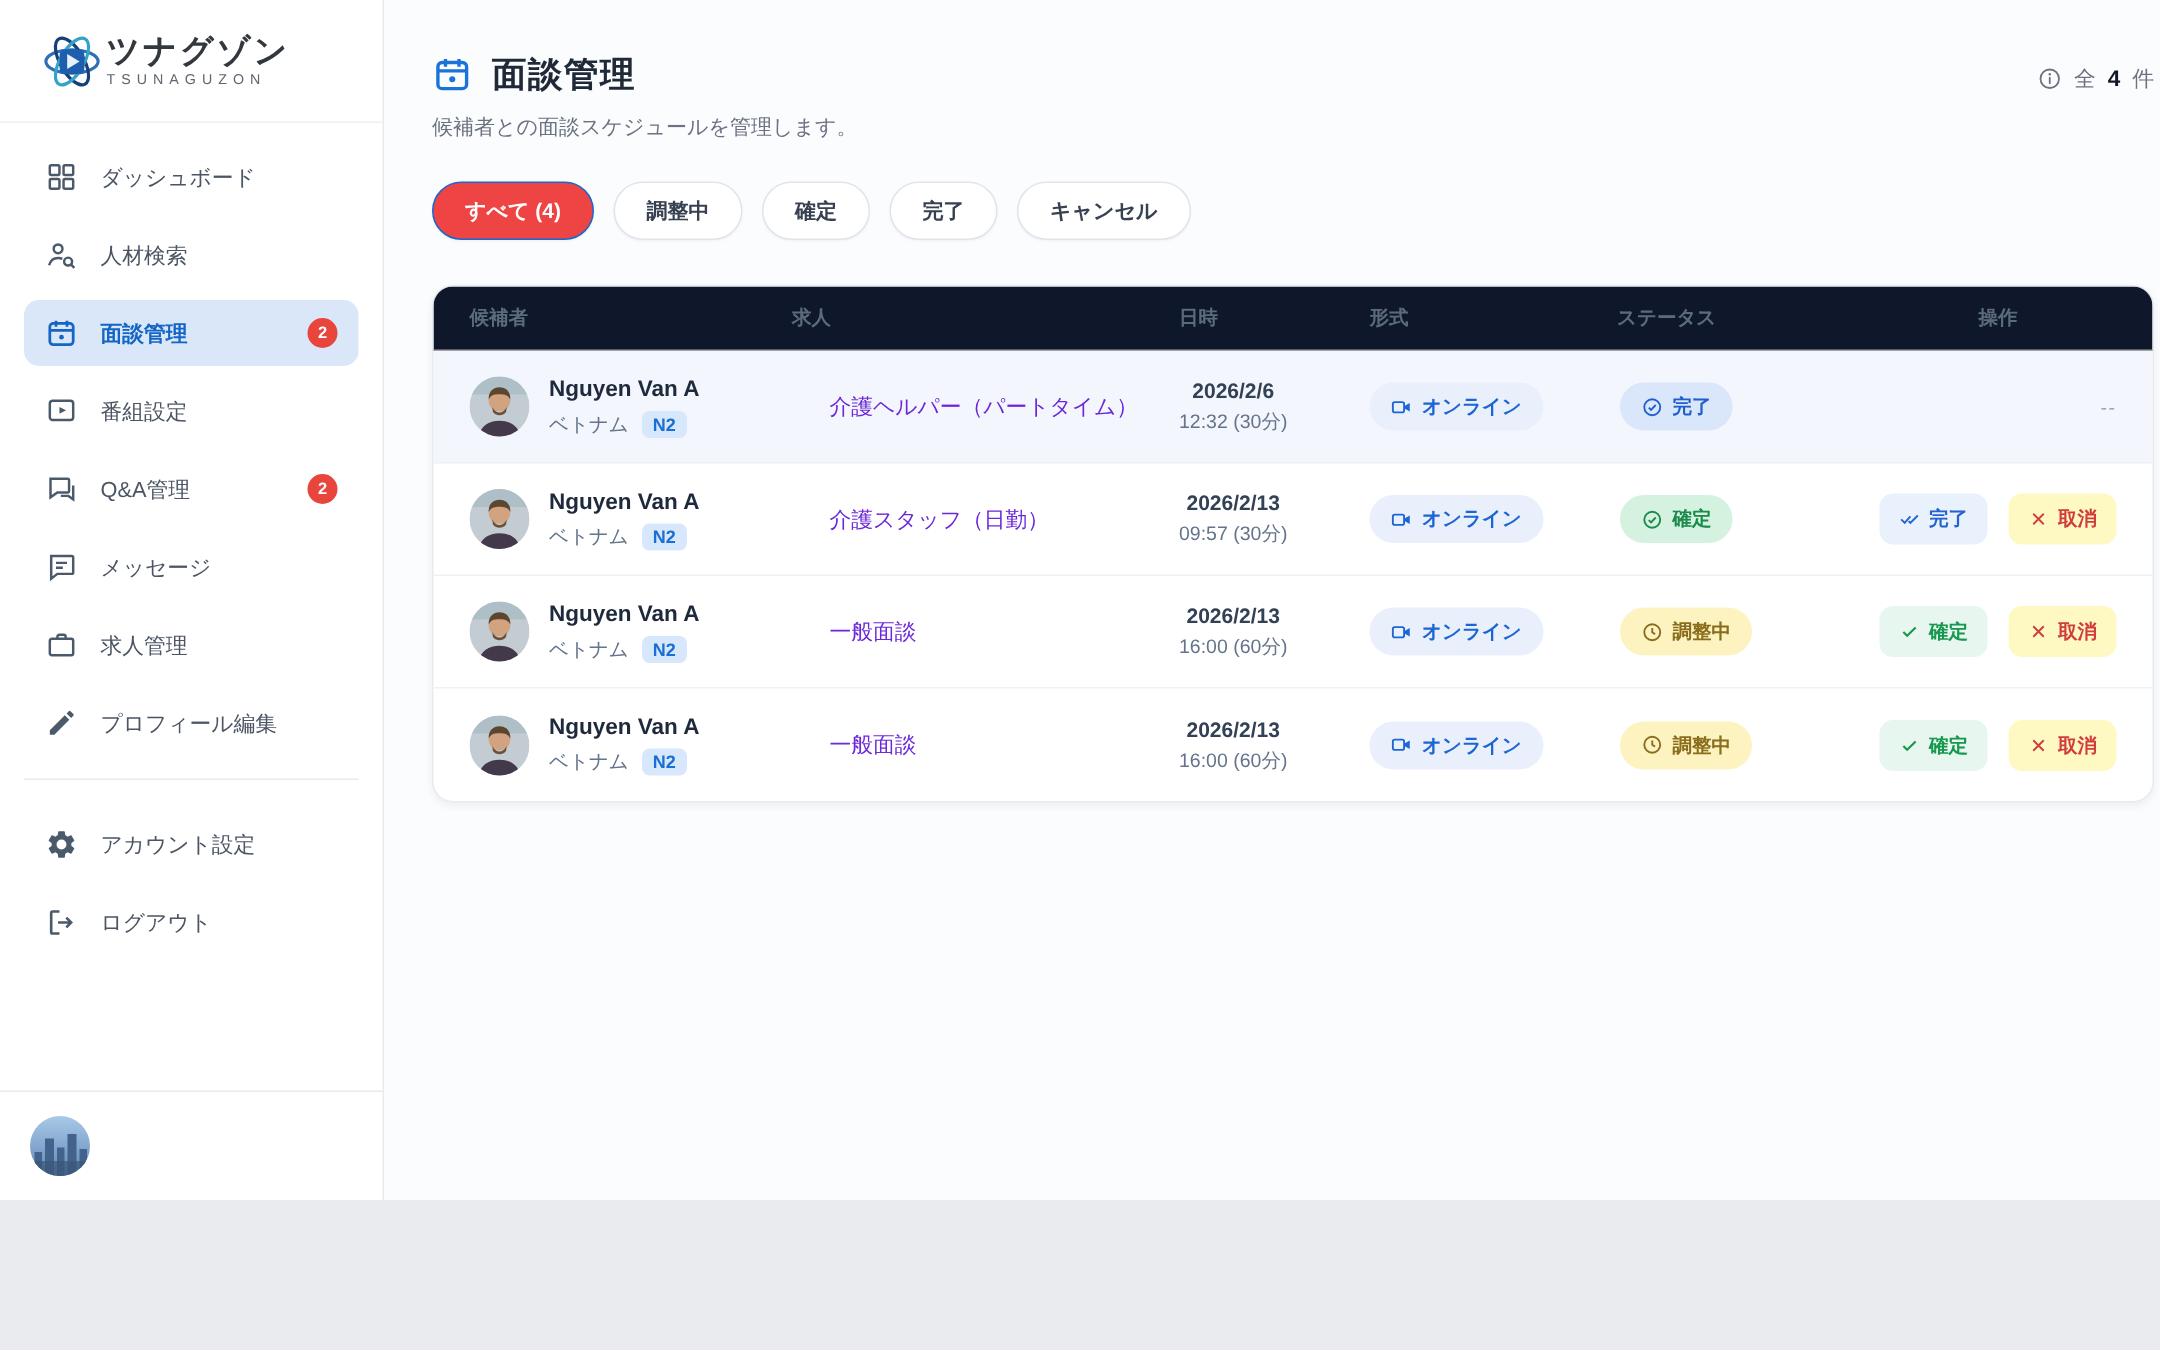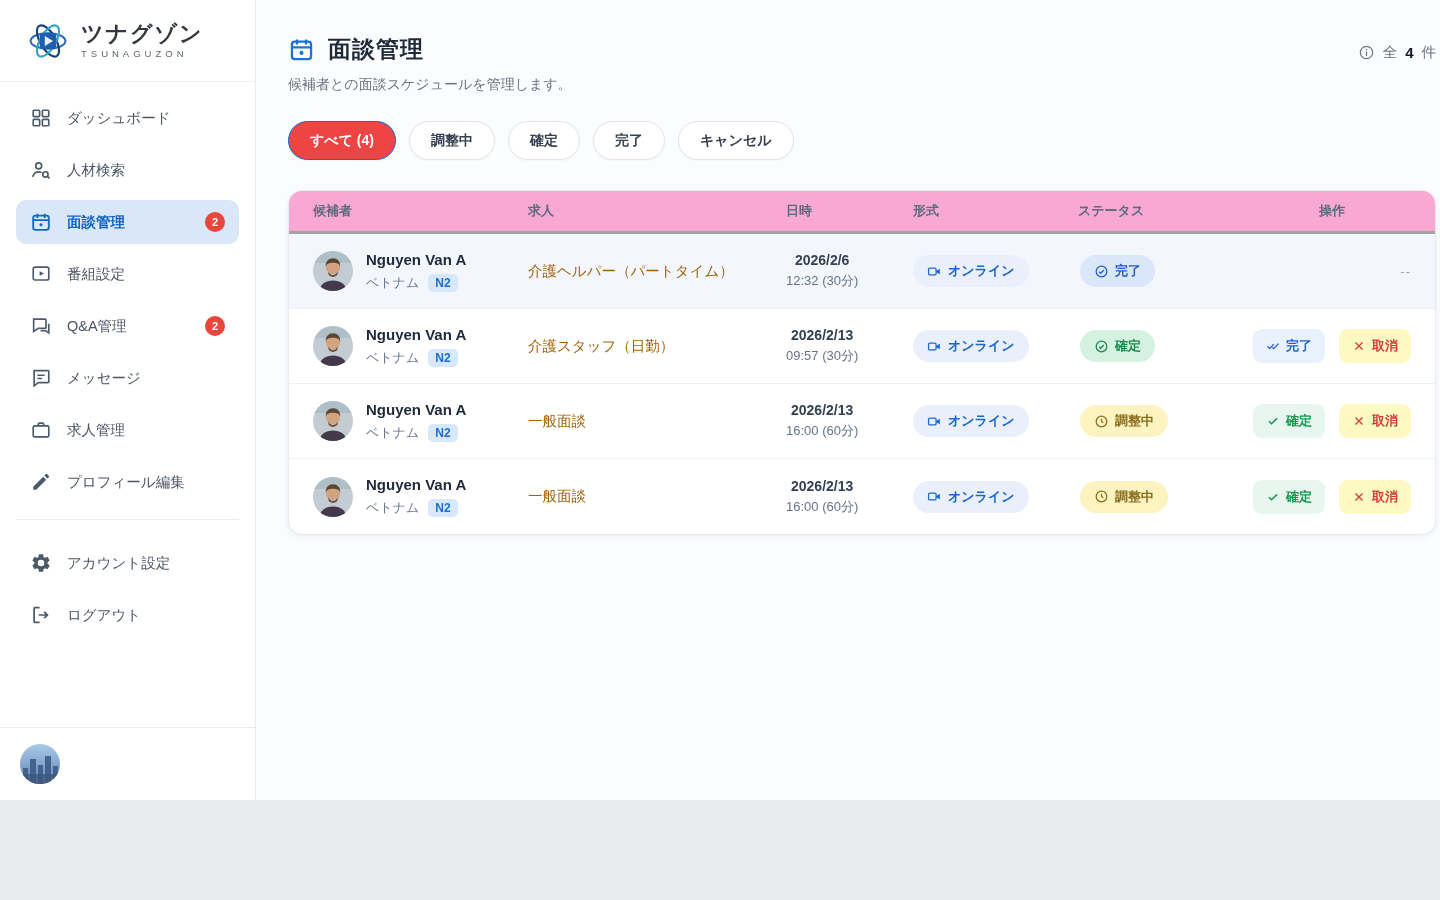--- a/index.html
+++ b/index.html
@@ -11,21 +11,21 @@
     color:#1f2937;
   }
   .app { display:flex; width:1440px; height:800px; }
 
   
   .sidebar {
     width:256px; height:800px; background:#ffffff;
     border-right:1px solid #e7eaee;
     display:flex; flex-direction:column; flex-shrink:0;
   }
-  .logo-box { height:82px; display:flex; align-items:center; gap:11px; padding:0 26px; border-bottom:1px solid #eef0f3; }
+  .logo-box { height:82px; display:flex; align-items:center; gap:1px; padding:0 26px; border-bottom:1px solid #eef0f3; }
   .logo-svg { width:44px; height:44px; flex-shrink:0; }
   .brand-name { font-size:22px; font-weight:bold; color:#33383f; letter-spacing:2px; line-height:1.1; }
   .brand-sub { font-size:9.5px; color:#5f6770; letter-spacing:4px; margin-top:2px; }
 
   .nav { padding:14px 16px 0; display:flex; flex-direction:column; gap:8px; }
   .nav-item {
     display:flex; align-items:center; gap:15px; height:44px; padding:0 14px;
     border-radius:10px; color:#4b5563; font-size:14.5px; cursor:pointer;
   }
   .nav-item.active { background:#d9e7f8; color:#1565c5; font-weight:bold; }
@@ -64,34 +64,34 @@
     font-family:inherit; box-shadow:0 1px 2px rgba(16,24,40,.04);
   }
   .filter-btn.active { background:#ef4444; border-color:#1768d1; color:#fff; }
 
   
   .table-card {
     margin-top:30px; background:#fff; border:1px solid #e7ebf0; border-radius:14px;
     box-shadow:0 2px 6px rgba(16,24,40,.06); overflow:hidden;
   }
   .trow { display:grid; grid-template-columns:215px 250px 135px 165px 175px 1fr; align-items:center; padding:0 24px; }
-  .thead { height:43px; background:#f9a8d4; border-bottom:3px solid #a3a3a3; }
+  .thead { height:43px; background:#0f172a; border-bottom:1px solid #a3a3a3; }
   .th { font-size:13px; font-weight:bold; color:#5b6b7e; padding-left:0; }
   .th:nth-child(3) { padding-left:8px; }
   .th.right { text-align:center; }
   .tr { height:75px; border-bottom:1px solid #eef1f5; }
   .tr:last-child { border-bottom:none; }
   .tr.hl { background:#f3f7fd; }
 
   .cand { display:flex; align-items:center; gap:13px; }
   .cname { font-size:15px; font-weight:bold; color:#1e293b; }
   .csub { display:flex; align-items:flex-end; gap:9px; margin-top:6px; }
   .country { font-size:13px; color:#64748b; }
   .jlpt { background:#d7e8fc; color:#1a6fd4; font-size:12px; font-weight:bold; padding:2px 7px; border-radius:5px; }
-  .job { font-size:14.5px; color:#a16207; }
+  .job { font-size:14.5px; color:#6d28d9;margin-left:25px; }
   .dt { display:flex; flex-direction:column; align-items:center; width:max-content; margin-left:8px; }
   .date { font-size:14px; font-weight:bold; color:#334155; }
   .time { font-size:13px; color:#64748b; margin-top:4px; }
 
   .pill { display:inline-flex; align-items:center; gap:6px; font-size:13px; font-weight:bold; padding:7px 14px; border-radius:18px; white-space:nowrap; }
   .pill .icn svg { width:15px; height:15px; }
   .pill.format { background:#e9f0fc; color:#1b66d2; }
   .pill.done { background:#dae6fa; color:#2160cc; }
   .pill.confirmed { background:#d4f2df; color:#1a8a4d; }
   .pill.pending { background:#fdf3c0; color:#8a6d1d; }

